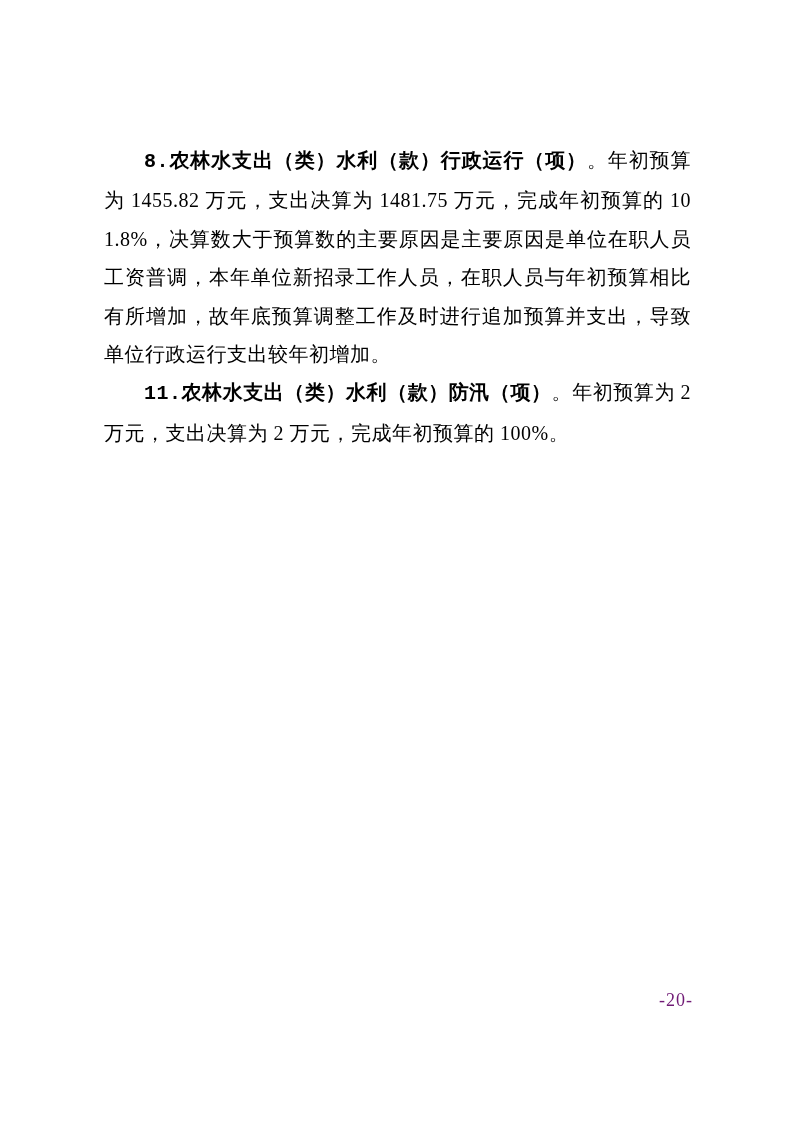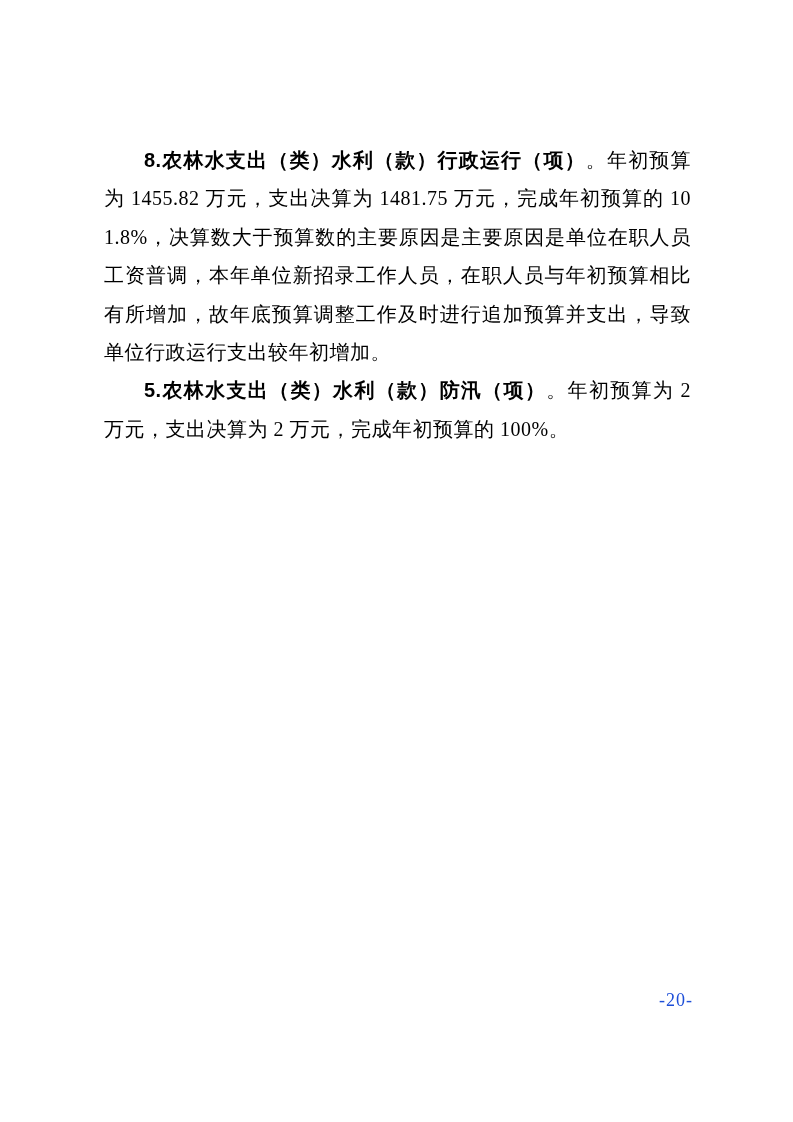--- a/index.html
+++ b/index.html
@@ -28,36 +28,36 @@
     font-size: 20px;
     line-height: 38.4px;
     text-align: justify;
     text-indent: 2em;
     letter-spacing: 0.5px;
     word-break: break-all;
     color: #000000;
   }
   .para strong {
     font-weight: bold;
-    font-family: Liberation Sans, sans-serif;
+    font-family: Liberation Mono, monospace;
     letter-spacing: 0.5px;
   }
   .page-number {
     position: absolute;
     top: 988px;
     right: 100px;
     font-size: 18px;
     line-height: 24px;
     letter-spacing: 1px;
     font-family: "Liberation Serif", "DejaVu Serif", serif;
-    color: #1d4ed8;
+    color: #701a75;
   }
 </style>
 </head>
 <body>
 
 <div class="page">
   <div class="content" id="content">
       <p class="para"><strong>8.农林水支出（类）水利（款）行政运行（项）</strong><span>。年初预算为 1455.82 万元，支出决算为 1481.75 万元，完成年初预算的 101.8%，决算数大于预算数的主要原因是主要原因是单位在职人员工资普调，本年单位新招录工作人员，在职人员与年初预算相比有所增加，故年底预算调整工作及时进行追加预算并支出，导致单位行政运行支出较年初增加。</span></p>
-      <p class="para"><strong>5.农林水支出（类）水利（款）防汛（项）</strong><span>。年初预算为 2 万元，支出决算为 2 万元，完成年初预算的 100%。</span></p>
+      <p class="para"><strong>11.农林水支出（类）水利（款）防汛（项）</strong><span>。年初预算为 2 万元，支出决算为 2 万元，完成年初预算的 100%。</span></p>
     </div>
   <div class="page-number">-20-</div>
 </div>
 
 </body></html>

